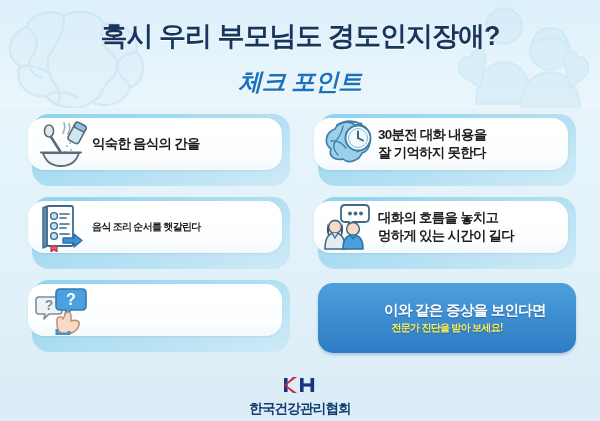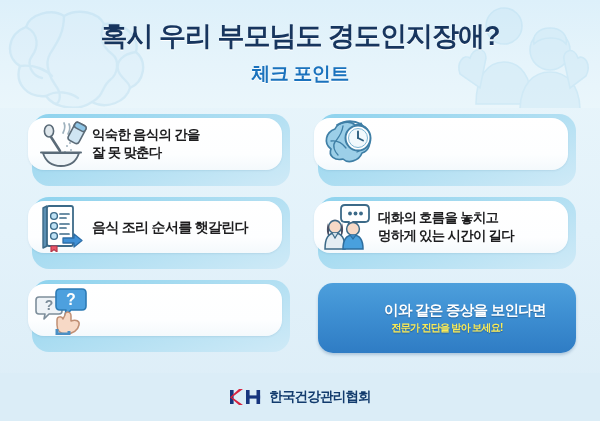--- a/index.html
+++ b/index.html
@@ -22,24 +22,25 @@
   .wm-brain{left:-6px;top:4px;}
   .wm-people{right:4px;top:-4px;}
   .title-wrap{position:absolute;left:0;top:0;width:600px;text-align:center;z-index:3;}
   .title{
     margin:0;padding-top:22px;
     font-size:27px;font-weight:700;letter-spacing:-1px;
     color:#17355e;line-height:1.06;
     text-shadow:0 1px 0 #ffffff;
   }
   .subtitle{
-    margin:7px;padding-top:6px;
-    font-size:19px;font-weight:700;letter-spacing:-0.5px;
+    margin:12px;padding-top:6px;
+    font-size:24px;font-weight:700;letter-spacing:-0.5px;
     color:#1a72bd;line-height:1.05;
     text-shadow:0 1px 0 #ffffff;
+    font-style:italic;
   }
   
   .grid{position:absolute;left:28px;top:114px;width:548px;}
   .row{display:flex;justify-content:space-between;margin-bottom:7px;}
   .cardwrap{position:relative;width:262px;height:76px;}
   .card-shadow{
     position:absolute;left:4px;top:0;width:258px;height:72px;border-radius:17px;
     background:linear-gradient(160deg,#8ed3ee 0%,#a9dcf1 40%,#cfeaf7 100%);
   }
   .card{
@@ -47,21 +48,21 @@
     background:linear-gradient(180deg,#ffffff 0%,#fdfeff 70%,#f4f9fc 100%);
     display:flex;align-items:center;
     box-shadow:0 1px 2px rgba(40,90,130,.10);
     padding-left:4px;box-sizing:border-box;
   }
   .card-icon{width:58px;min-width:58px;height:58px;display:flex;align-items:center;justify-content:center;}
   .card-text{
     font-size:13.4px;font-weight:700;color:#1d1d1f;line-height:1.32;
     letter-spacing:-0.7px;padding-left:2px;
   }
-  .card-text.single{font-size:14px;}
+  .card-text.single{font-size:10px;}
   
   .cta{
     position:absolute;left:4px;top:3px;width:258px;height:70px;border-radius:15px;
     background:linear-gradient(180deg,#4d9fdc 0%,#3e8fd2 45%,#2f7cc4 100%);
     box-shadow:0 2px 3px rgba(30,80,130,.25);
     display:flex;flex-direction:column;align-items:center;justify-content:center;
     text-align:center;
   }
   .cta-l1{
     font-size:14.5px;font-weight:700;color:#ffffff;letter-spacing:-0.7px;line-height:1.35;
@@ -71,21 +72,21 @@
   .cta-l2{
     font-size:10px;font-weight:700;color:#fbec57;letter-spacing:-0.7px;line-height:1.35;
     text-shadow:0 1px 1px rgba(20,60,100,.45);
   }
   
   .footer{
     position:absolute;left:0;bottom:0;width:600px;height:48px;
     background:#dbedf7;
     display:flex;align-items:center;justify-content:center;
   }
-  .logo{display:flex;align-items:center;gap:6px;}
+  .logo{display:flex;align-items:center;gap:6px;flex-direction:column;}
   .logo-name{
     font-size:13.5px;font-weight:700;color:#123b6d;letter-spacing:-0.8px;
   }
 </style>
 </head>
 <body>
 
 <div id="poster">
 
   <div class="header">
@@ -147,21 +148,20 @@
                   <circle cx="36" cy="31" r="1"></circle>
                 <circle cx="30" cy="33" r="1"></circle>
                   <circle cx="35" cy="24" r="1"></circle>
               </g>
               <path d="M8 34 L44 34 Q40 47 26 47 Q12 47 8 34 Z" fill="#eef4f8" stroke="#5b6b78" stroke-width="1.8" stroke-linejoin="round"></path>
               <path d="M6 33.5 L46 33.5" stroke="#5b6b78" stroke-width="2" stroke-linecap="round"></path>
             </svg>
           </div>
           <div class="card-text">
             <div>익숙한 음식의 간을</div>
-            <div>잘 못 맞춘다</div>
           </div>
         </div>
       </div>
 
       <div class="cardwrap">
         <div class="card-shadow"></div>
         <div class="card">
           <div class="card-icon">
             <svg width="52" height="50" viewBox="0 0 52 50">
               <path d="M10 30 C2 24 5 13 14 10 C17 3 29 1 34 6 C42 4 49 10 47 17
@@ -173,20 +173,24 @@
               </g>
               <circle cx="37" cy="19" r="12.5" fill="#ffffff" stroke="#3f7fa6" stroke-width="2"></circle>
               <circle cx="37" cy="19" r="9.5" fill="#f2f9fd" stroke="#7fb6d4" stroke-width="1"></circle>
               <g stroke="#2e5f80" stroke-width="1.9" stroke-linecap="round">
                 <path d="M37 19 L37 12.5"></path>
                   <path d="M37 19 L42 21.5"></path>
               </g>
               <path d="M16 6 q12-7 24-1" fill="none" stroke="#3f7fa6" stroke-width="1.8" stroke-linecap="round"></path>
               <path d="M40 3 l2 3 -4 1 Z" fill="#3f7fa6"></path>
             </svg>
+          </div>
+          <div class="card-text">
+            <div>30분전 대화 내용을</div>
+            <div>잘 기억하지 못한다</div>
           </div>
         </div>
       </div>
 
     </div>
 
     <div class="row">
 
       <div class="cardwrap">
         <div class="card-shadow"></div>

